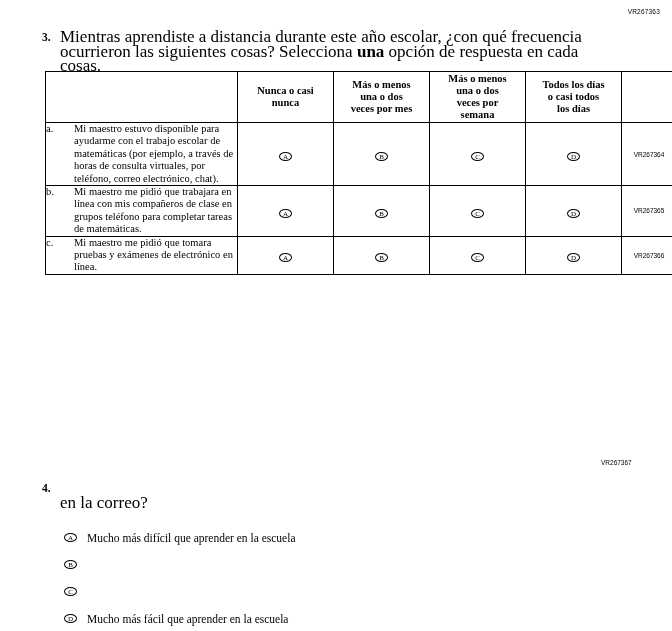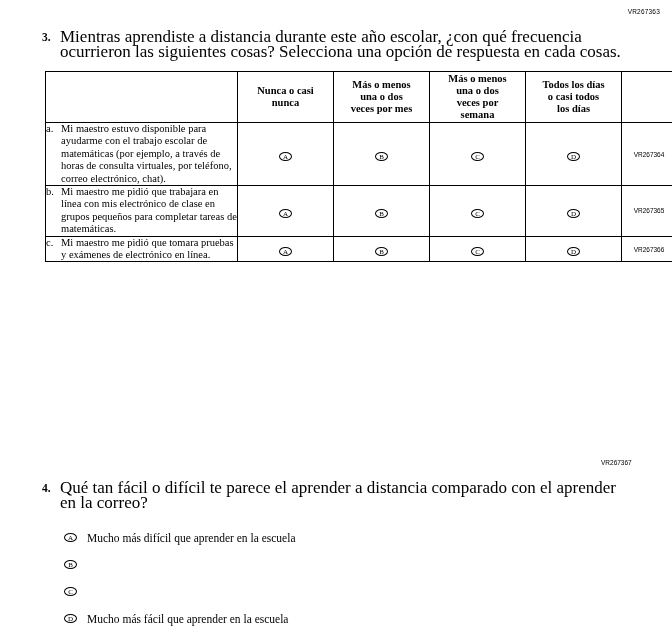--- a/index.html
+++ b/index.html
@@ -47,21 +47,21 @@
     font-weight: bold;
     font-size: 11.5px;
     width: 18px;
     flex: none;
     line-height: 14px;
   }
   .q-text {
     font-size: 17px;
     line-height: 14.5px;
   }
-  .q-text b { font-weight: normal; }
+  .q-text b { font-weight: bold; }
 
   
   .matrix {
     position: absolute;
     left: 45px;
     top: 71px;
     width: 583px;
     border-collapse: collapse;
     table-layout: fixed;
   }
@@ -90,21 +90,21 @@
     vertical-align: top;
   }
   .stem-inner {
     display: flex;
     align-items: flex-start;
   }
   .stem-letter {
     width: 15px;
     flex: none;
   }
-  .stem-body { flex: 1; }
+  .stem-body { flex: 1; margin-left: 13px; }
 
   .opt-cell {
     text-align: center;
     vertical-align: middle;
   }
   .code-cell {
     text-align: center;
     vertical-align: middle;
     font-family: "Liberation Sans", sans-serif;
     font-size: 6.5px;
@@ -204,21 +204,21 @@
         <td class="opt-cell"><span class="bubble">A</span></td>
         <td class="opt-cell"><span class="bubble">B</span></td>
         <td class="opt-cell"><span class="bubble">C</span></td>
         <td class="opt-cell"><span class="bubble">D</span></td>
         <td class="code-cell">VR267364</td>
       </tr>
       <tr>
         <td class="stem-cell">
           <div class="stem-inner">
             <span class="stem-letter">b.</span>
-            <span class="stem-body">Mi maestro me pidió que trabajara en línea con mis electrónico de clase en grupos pequeños para completar tareas de matemáticas.</span>
+            <span class="stem-body">Mi maestro me pidió que trabajara en línea con mis compañeros de clase en grupos teléfono para completar tareas de matemáticas.</span>
           </div>
         </td>
         <td class="opt-cell"><span class="bubble">A</span></td>
         <td class="opt-cell"><span class="bubble">B</span></td>
         <td class="opt-cell"><span class="bubble">C</span></td>
         <td class="opt-cell"><span class="bubble">D</span></td>
         <td class="code-cell">VR267365</td>
       </tr>
       <tr>
         <td class="stem-cell">
@@ -235,21 +235,21 @@
       </tr>
     </tbody>
   </table>
 
   <div class="mid-code">VR267367</div>
 
   <div class="q4-block">
     <div class="q-row">
       <div class="q-num">4.</div>
       <div class="q-text">
-        <span>Qué tan fácil o difícil te parece el aprender a distancia comparado con el aprender</span><br>
+        <br>
         <span>en la correo?</span>
       </div>
     </div>
     <div class="q4-options">
       <div class="q4-option">
         <span class="bubble">A</span>
         <span>Mucho más difícil que aprender en la escuela</span>
       </div>
       <div class="q4-option">
         <span class="bubble">B</span>

